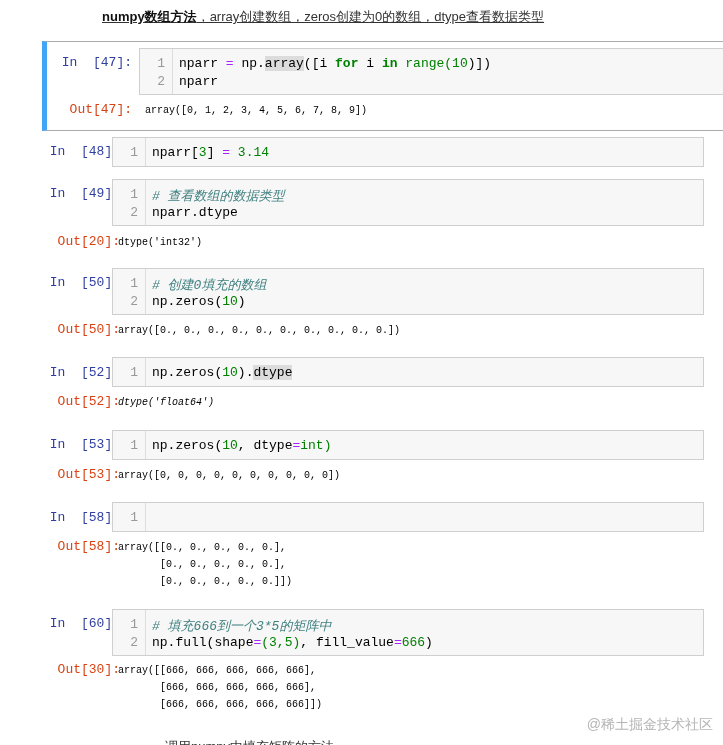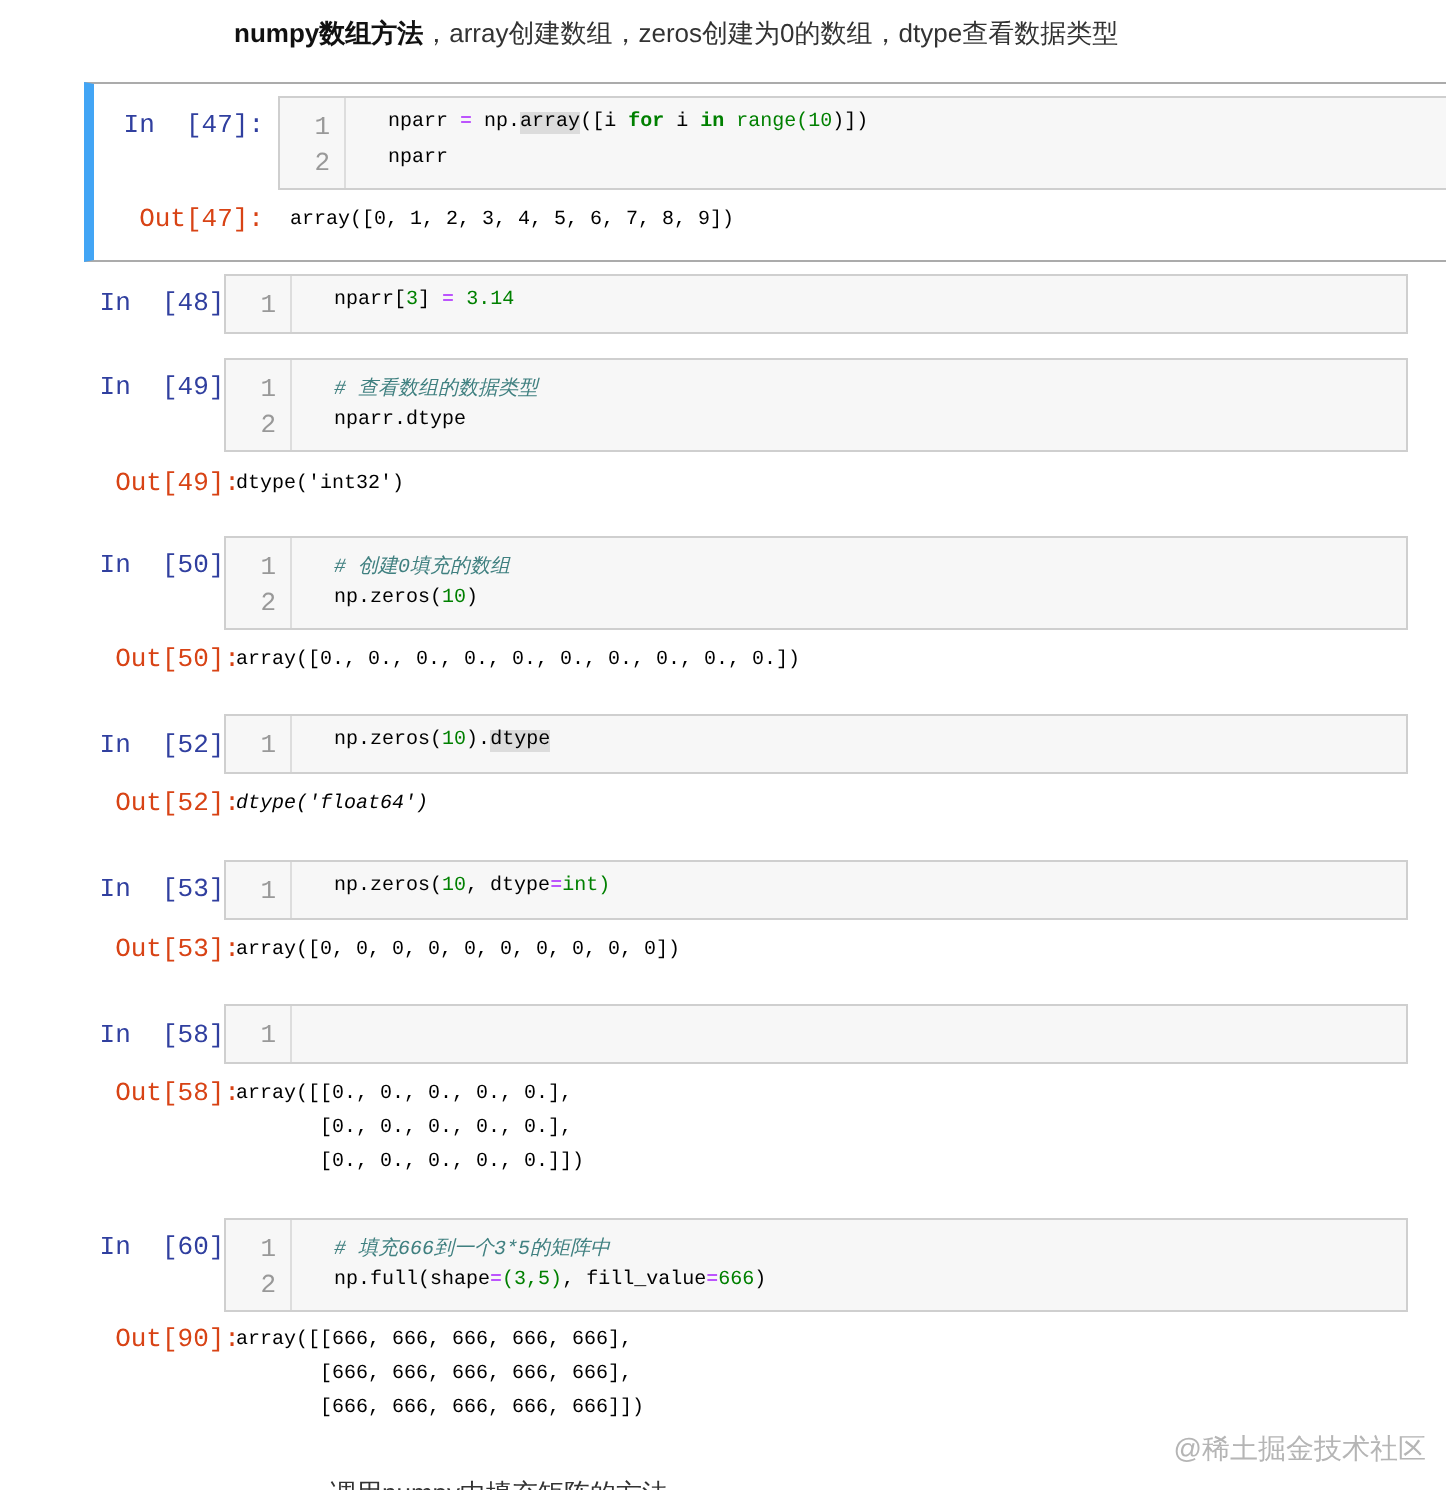--- a/index.html
+++ b/index.html
@@ -1,27 +1,27 @@
 <!DOCTYPE html>
 <html><head>
 <meta charset="utf-8">
 <style>
   html, body { margin:0; padding:0; background:#ffffff; }
   body { width:723px; height:745px; position:relative; overflow:hidden; font-family:"Liberation Mono", "DejaVu Sans Mono", monospace; color:#000; }
-  .heading { position:absolute; left:117px; top:8px; font-family:"Liberation Sans","DejaVu Sans",sans-serif; font-size:13px; color:#333; }
+  .heading { position:absolute; left:102px; top:8px; font-family:"Liberation Sans","DejaVu Sans",sans-serif; font-size:13px; color:#333;text-decoration:underline; }
   .heading b { font-weight:bold; color:#111; }
   .cell { position:absolute; left:15px; width:694px; }
   .cell.selected { border:1px solid #ababab; border-left:5px solid #42a5f5; left:15px; width:702px; box-sizing:border-box;margin-left:27px; }
   .prompt { position:absolute; font-size:13px; width:90px; text-align:right; white-space:pre; }
   .in-prompt { color:#303f9f; }
   .out-prompt { color:#d84315; }
   .editor { position:absolute; left:112px; width:592px; background:#f7f7f7; border:1px solid #cfcfcf; box-sizing:border-box; }
   .gutter { position:absolute; left:0; top:0; bottom:0; width:32px; border-right:1px solid #ddd; }
   .ln { position:absolute; right:7px; font-size:13px; color:#999; }
-  .code { position:absolute; left:54px; font-size:10px; white-space:pre; color:#000; }
+  .code { position:absolute; left:39px; font-size:13px; white-space:pre; color:#000; }
   .out { position:absolute; left:118px; font-size:10px; white-space:pre; line-height:17px; }
   .kw { color:#008000; font-weight:bold; }
   .op { color:#aa22ff; }
   .num { color:#008000; }
   .bi { color:#008000; }
   .cm { color:#408080; font-style:italic; }
   .hl { background:#dcdcdc; }
   .watermark { position:absolute; right:10px; top:716px; font-family:"Liberation Sans","DejaVu Sans",sans-serif; font-size:14px; color:#b5b5b5; }
   .cutoff { position:absolute; left:165px; top:738px; font-family:"Liberation Sans",sans-serif; font-size:13px; color:#333; }
 </style>
@@ -57,21 +57,21 @@
 <div class="cell" style="top:179px;height:70px;">
   <div class="prompt in-prompt" style="left:15px;top:7px;">In  [49]:</div>
   <div class="editor" style="left:97px;top:0;height:47px;">
     <div class="gutter">
         <span class="ln" style="top:7px">1</span>
         <span class="ln" style="top:25px">2</span>
       </div>
     <div class="code cm" style="top:7px"># 查看数组的数据类型</div>
     <div class="code" style="top:25px">nparr.dtype</div>
   </div>
-  <div class="prompt out-prompt" style="left:15px;top:55px;">Out[49]:</div>
+  <div class="prompt out-prompt" style="left:15px;top:55px;">Out[20]:</div>
   <div class="out" style="left:103px;top:55px;">dtype('int32')</div>
 </div>
 
 <div class="cell" style="top:268px;height:70px;">
   <div class="prompt in-prompt" style="left:15px;top:7px;">In  [50]:</div>
   <div class="editor" style="left:97px;top:0;height:47px;">
     <div class="gutter">
         <span class="ln" style="top:7px">1</span>
         <span class="ln" style="top:25px">2</span>
       </div>
@@ -122,20 +122,20 @@
 <div class="cell" style="top:609px;height:110px;">
   <div class="prompt in-prompt" style="left:15px;top:7px;">In  [60]:</div>
   <div class="editor" style="left:97px;top:0;height:47px;">
     <div class="gutter">
         <span class="ln" style="top:7px">1</span>
         <span class="ln" style="top:25px">2</span>
       </div>
     <div class="code cm" style="top:7px"># 填充666到一个3*5的矩阵中</div>
     <div class="code" style="top:25px"><span>np.full(</span><span>shape</span><span class="op">=</span><span class="num">(3,5)</span><span>, </span><span>fill_value</span><span class="op">=</span><span class="num">666</span><span>)</span></div>
   </div>
-  <div class="prompt out-prompt" style="left:15px;top:53px;">Out[90]:</div>
+  <div class="prompt out-prompt" style="left:15px;top:53px;">Out[30]:</div>
   <div class="out" style="left:103px;top:53px;">array([[666, 666, 666, 666, 666],
        [666, 666, 666, 666, 666],
        [666, 666, 666, 666, 666]])</div>
 </div>
 
 <div class="watermark">@稀土掘金技术社区</div>
 <div class="cutoff">调用numpy中填充矩阵的方法</div>
 
 </body></html>

